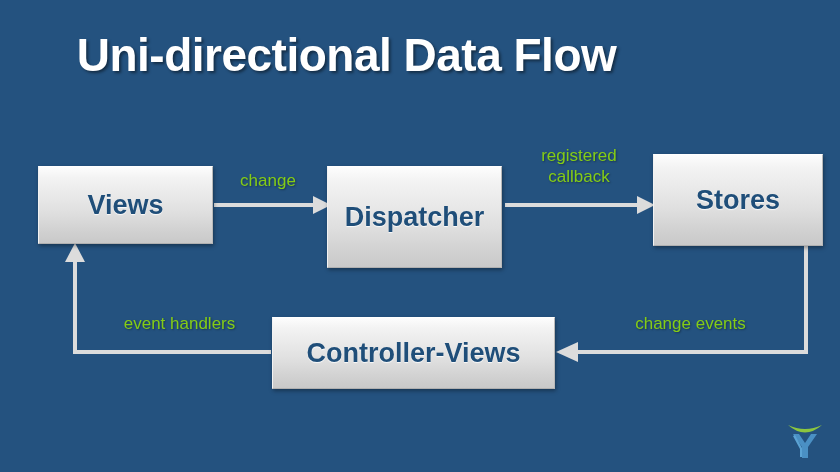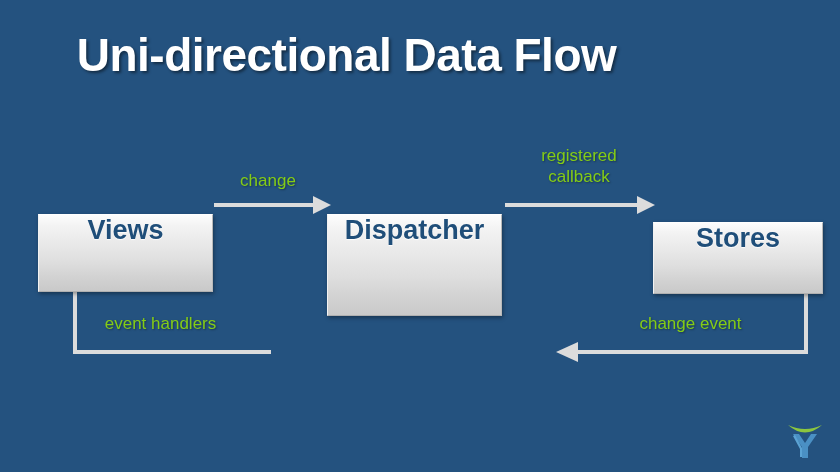--- a/index.html
+++ b/index.html
@@ -46,56 +46,56 @@
         #e8e8e8 40%,
         #dedede 62%,
         #d2d2d2 82%,
         #c9c9c9 100%);
     border-top: 1px solid #ffffff;
     border-left: 1px solid #f2f2f2;
     border-right: 1px solid #b9b9b9;
     border-bottom: 1px solid #b0b0b0;
     box-shadow: 1px 2px 4px rgba(0,0,0,0.35);
     display: flex;
+    align-items: center;
     justify-content: center;
     z-index: 5;
-    margin-top: 48px;
   }
   .node span {
     color: #1f4e79;
     font-family: "Liberation Sans", sans-serif;
     font-weight: bold;
     font-size: 27px;
     letter-spacing: 0px;
     text-shadow: 0px 1px 1px rgba(255,255,255,0.85);
     white-space: nowrap;
   }
 
   #node-views       { left: 38px;  top: 166px; width: 175px; height: 78px; }
   #node-dispatcher  { left: 327px; top: 166px; width: 175px; height: 102px; }
-  #node-stores      { left: 653px; top: 174px; width: 170px; height: 72px; }
+  #node-stores      { left: 653px; top: 154px; width: 170px; height: 92px; }
   #node-controller  { left: 272px; top: 317px; width: 283px; height: 72px; }
 
   
   .edge-label {
     position: absolute;
     color: #84cc16;
     font-family: "Liberation Sans", sans-serif;
     font-size: 17px;
     font-weight: normal;
     line-height: 21px;
     text-align: center;
     text-shadow: 1px 1px 2px rgba(0,0,0,0.35);
     white-space: pre-line;
     z-index: 6;
   }
   #label-actions   { left: 218px; top: 170px; width: 100px; }
   #label-callback  { left: 508px; top: 145px; width: 142px; }
   #label-change    { left: 608px; top: 313px; width: 165px; }
-  #label-events    { left: 78px;  top: 313px; width: 165px; text-align: center; }
+  #label-events    { left: 78px;  top: 313px; width: 165px; text-align: center; padding-left: 19px; }
 
   
   #wires {
     position: absolute;
     left: 0;
     top: 0;
     width: 840px;
     height: 472px;
     z-index: 2;
     pointer-events: none;
@@ -152,27 +152,30 @@
   </div>
 
   <div class="node" id="node-dispatcher">
     <span>Dispatcher</span>
   </div>
 
   <div class="node" id="node-stores">
     <span>Stores</span>
   </div>
 
+  <div class="node" id="node-controller">
+    <span>Controller-Views</span>
+  </div>
 
   <div class="edge-label" id="label-actions">change</div>
 
   <div class="edge-label" id="label-callback">registered
 callback</div>
 
-  <div class="edge-label" id="label-change">change event</div>
+  <div class="edge-label" id="label-change">change events</div>
 
   <div class="edge-label" id="label-events">event handlers</div>
 
   <svg id="logo" viewBox="0 0 46 46" xmlns="http://www.w3.org/2000/svg">
     <path d="M 6 7 Q 23 22 40 7 Q 23 15 6 7 Z" fill="#8cc63f"></path>
     <path d="M 11 16 L 17 16 L 23 25 L 29 16 L 35 16 L 26 29 L 26 40 L 20 40 L 20 29 Z" fill="#4a90c4"></path>
     <path d="M 13 17 L 20 30 L 20 39 L 18 39 L 18 31 L 11 18 Z" fill="#5ba3d4"></path>
   </svg>
 
 </div>

